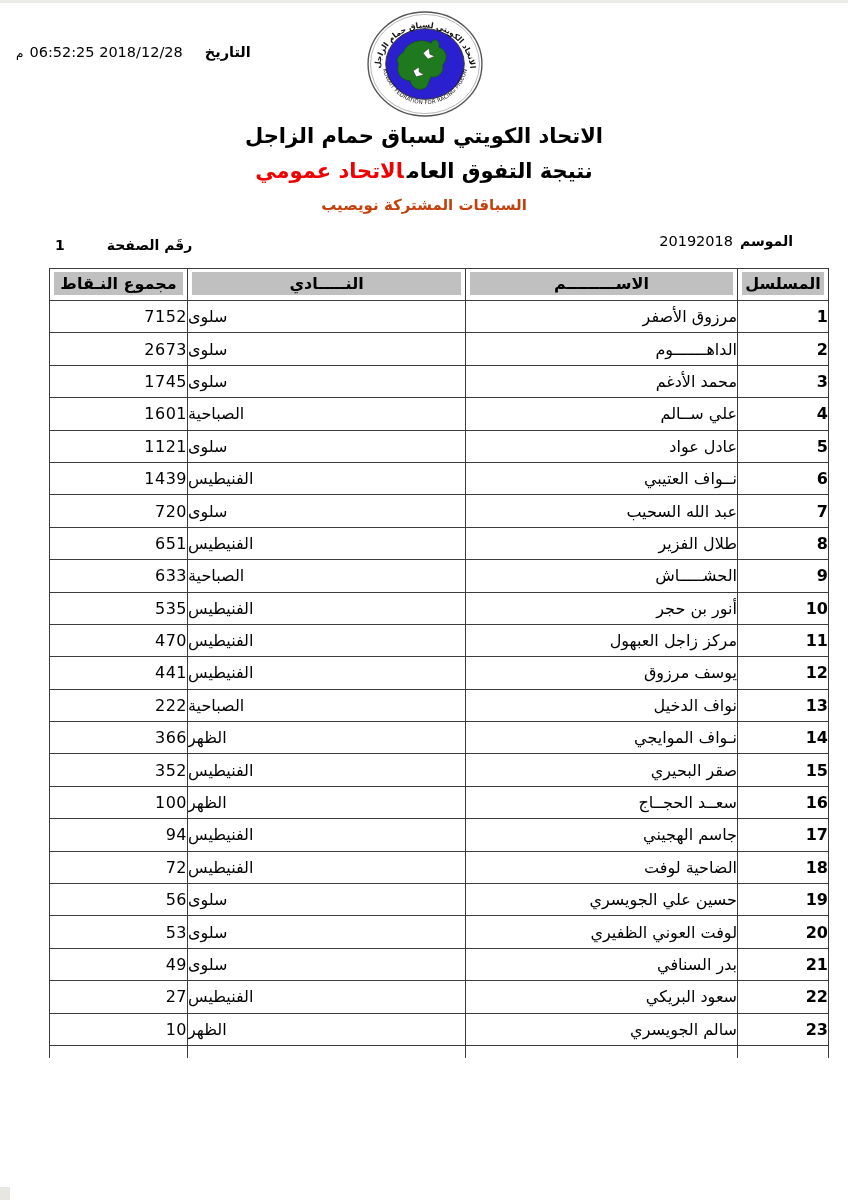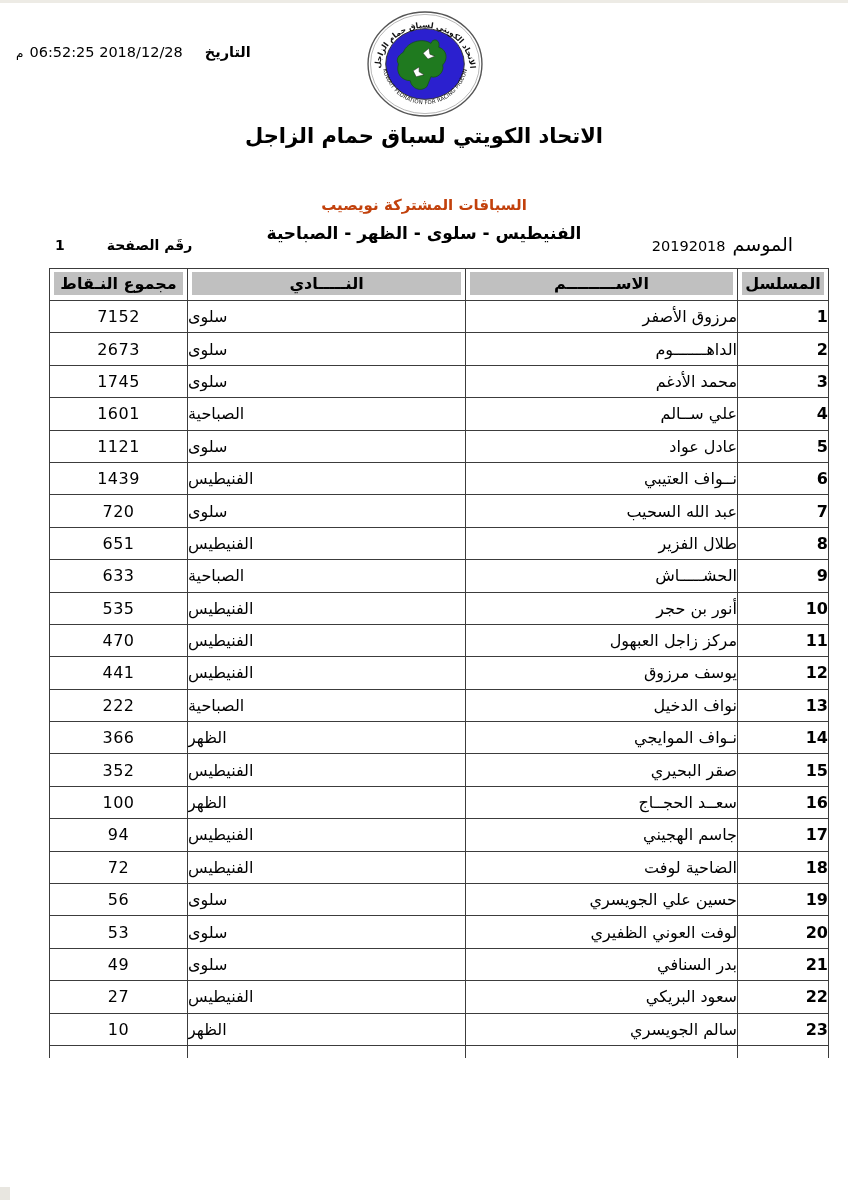--- a/index.html
+++ b/index.html
@@ -29,21 +29,21 @@
   .title-2 { top:159px; font-size:21px; }
   .title-2 .red-part { color:#f00000; margin-right:3px; }
   .title-3 { top:197px; font-size:15px; color:#c2410c; }
   .title-4 { top:224px; font-size:17px; }
 
   
   .season-block {
     position:absolute; top:233px; right:55px; direction:rtl;
     display:flex; align-items:baseline; gap:7px; white-space:nowrap;
   }
-  .season-label { font-weight:normal; font-size:19px; }
+  .season-label { font-weight:bold; font-size:14px; }
   .season-value { font-size:14.5px; }
   .pagenum-block {
     position:absolute; top:237px; left:55px; direction:rtl;
     display:flex; align-items:baseline; gap:42px; white-space:nowrap;
   }
   .pagenum-label { font-weight:bold; font-size:14px; }
   .pagenum-value { font-weight:bold; font-size:14px; }
 
   
   table.results {
@@ -54,21 +54,21 @@
   table.results th { height:31px; vertical-align:middle; background:#fff; }
   .hdr-box {
     margin:2px 4px 5px 4px; height:23px; background:#c0c0c0;
     display:flex; align-items:center; justify-content:center;
     font-weight:bold; font-size:16px; white-space:nowrap;
   }
   table.results td { height:31.4px; vertical-align:middle; font-size:16px; white-space:nowrap; }
   td.col-serial { text-align:right; padding-right:6px; font-weight:bold; font-size:17px; }
   td.col-name   { text-align:right; padding-right:9px; }
   td.col-club   { text-align:left; }
-  td.col-points { text-align:center; font-size:18px; letter-spacing:0.5px; }
+  td.col-points { text-align:right; font-size:18px; letter-spacing:0.5px; }
   tr.stub-row td {
     height:12px; border-bottom:none; background:#fff;
   }
 </style>
 </head>
 <body>
 
 <div class="page">
   <div class="top-artifact"></div>
   <div class="corner-artifact"></div>
@@ -94,22 +94,22 @@
       <text font-size="8" fill="#111" font-weight="bold">
         <textPath href="#arcTop" startOffset="50%" text-anchor="middle">الاتحاد الكويتي لسباق حمام الزاجل</textPath>
       </text>
       <text font-size="5.5" fill="#111" letter-spacing="0.2">
         <textPath href="#arcBot" startOffset="50%" text-anchor="middle">KUWAIT FEDRATION FOR RACING PIGEON</textPath>
       </text>
     </svg>
   </div>
 
   <div class="title-line title-1">الاتحاد الكويتي لسباق حمام الزاجل</div>
+  <div class="title-line title-2"><span>نتيجة التفوق العام</span><span class="red-part">الاتحاد عمومي</span></div>
   <div class="title-line title-3">السباقات المشتركة نويصيب</div>
-  <div class="title-line title-4">الفنيطيس - سلوى - الظهر - الصباحية</div>
 
   <div class="season-block">
     <span class="season-label">الموسم</span>
     <span class="season-value">20192018</span>
   </div>
 
   <div class="pagenum-block">
     <span class="pagenum-label">رقَم الصفحة</span>
     <span class="pagenum-value">1</span>
   </div>

